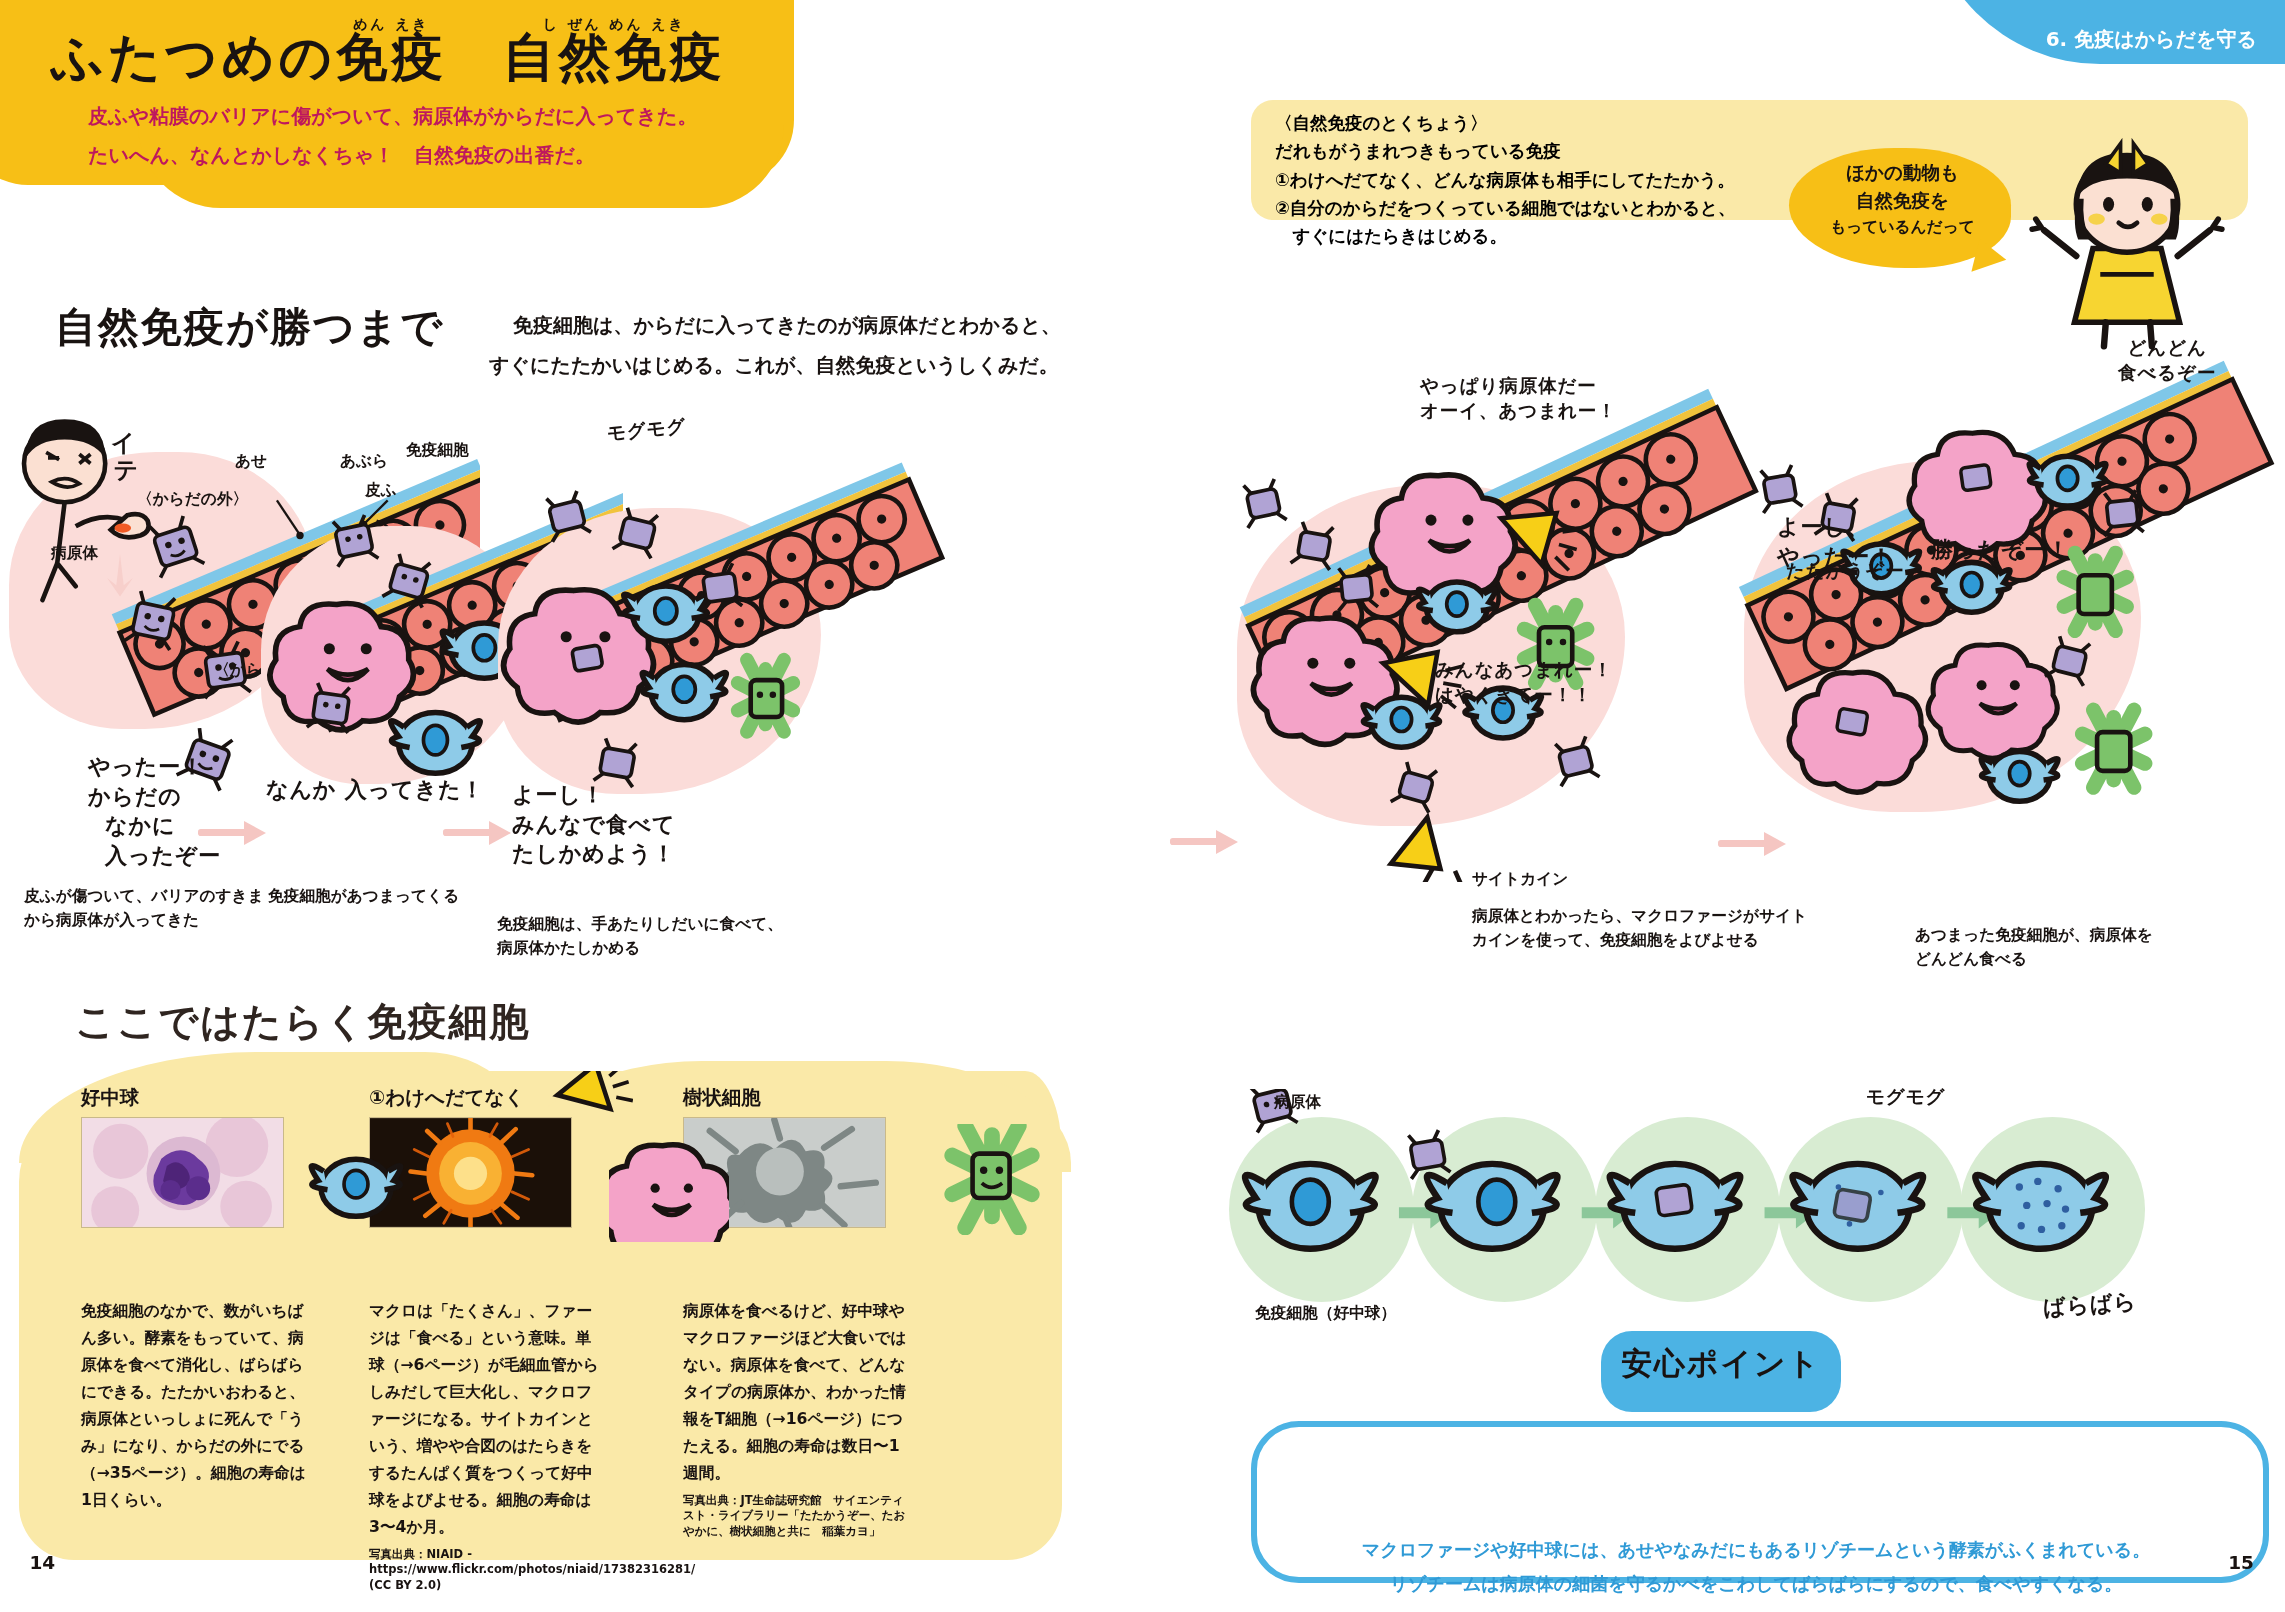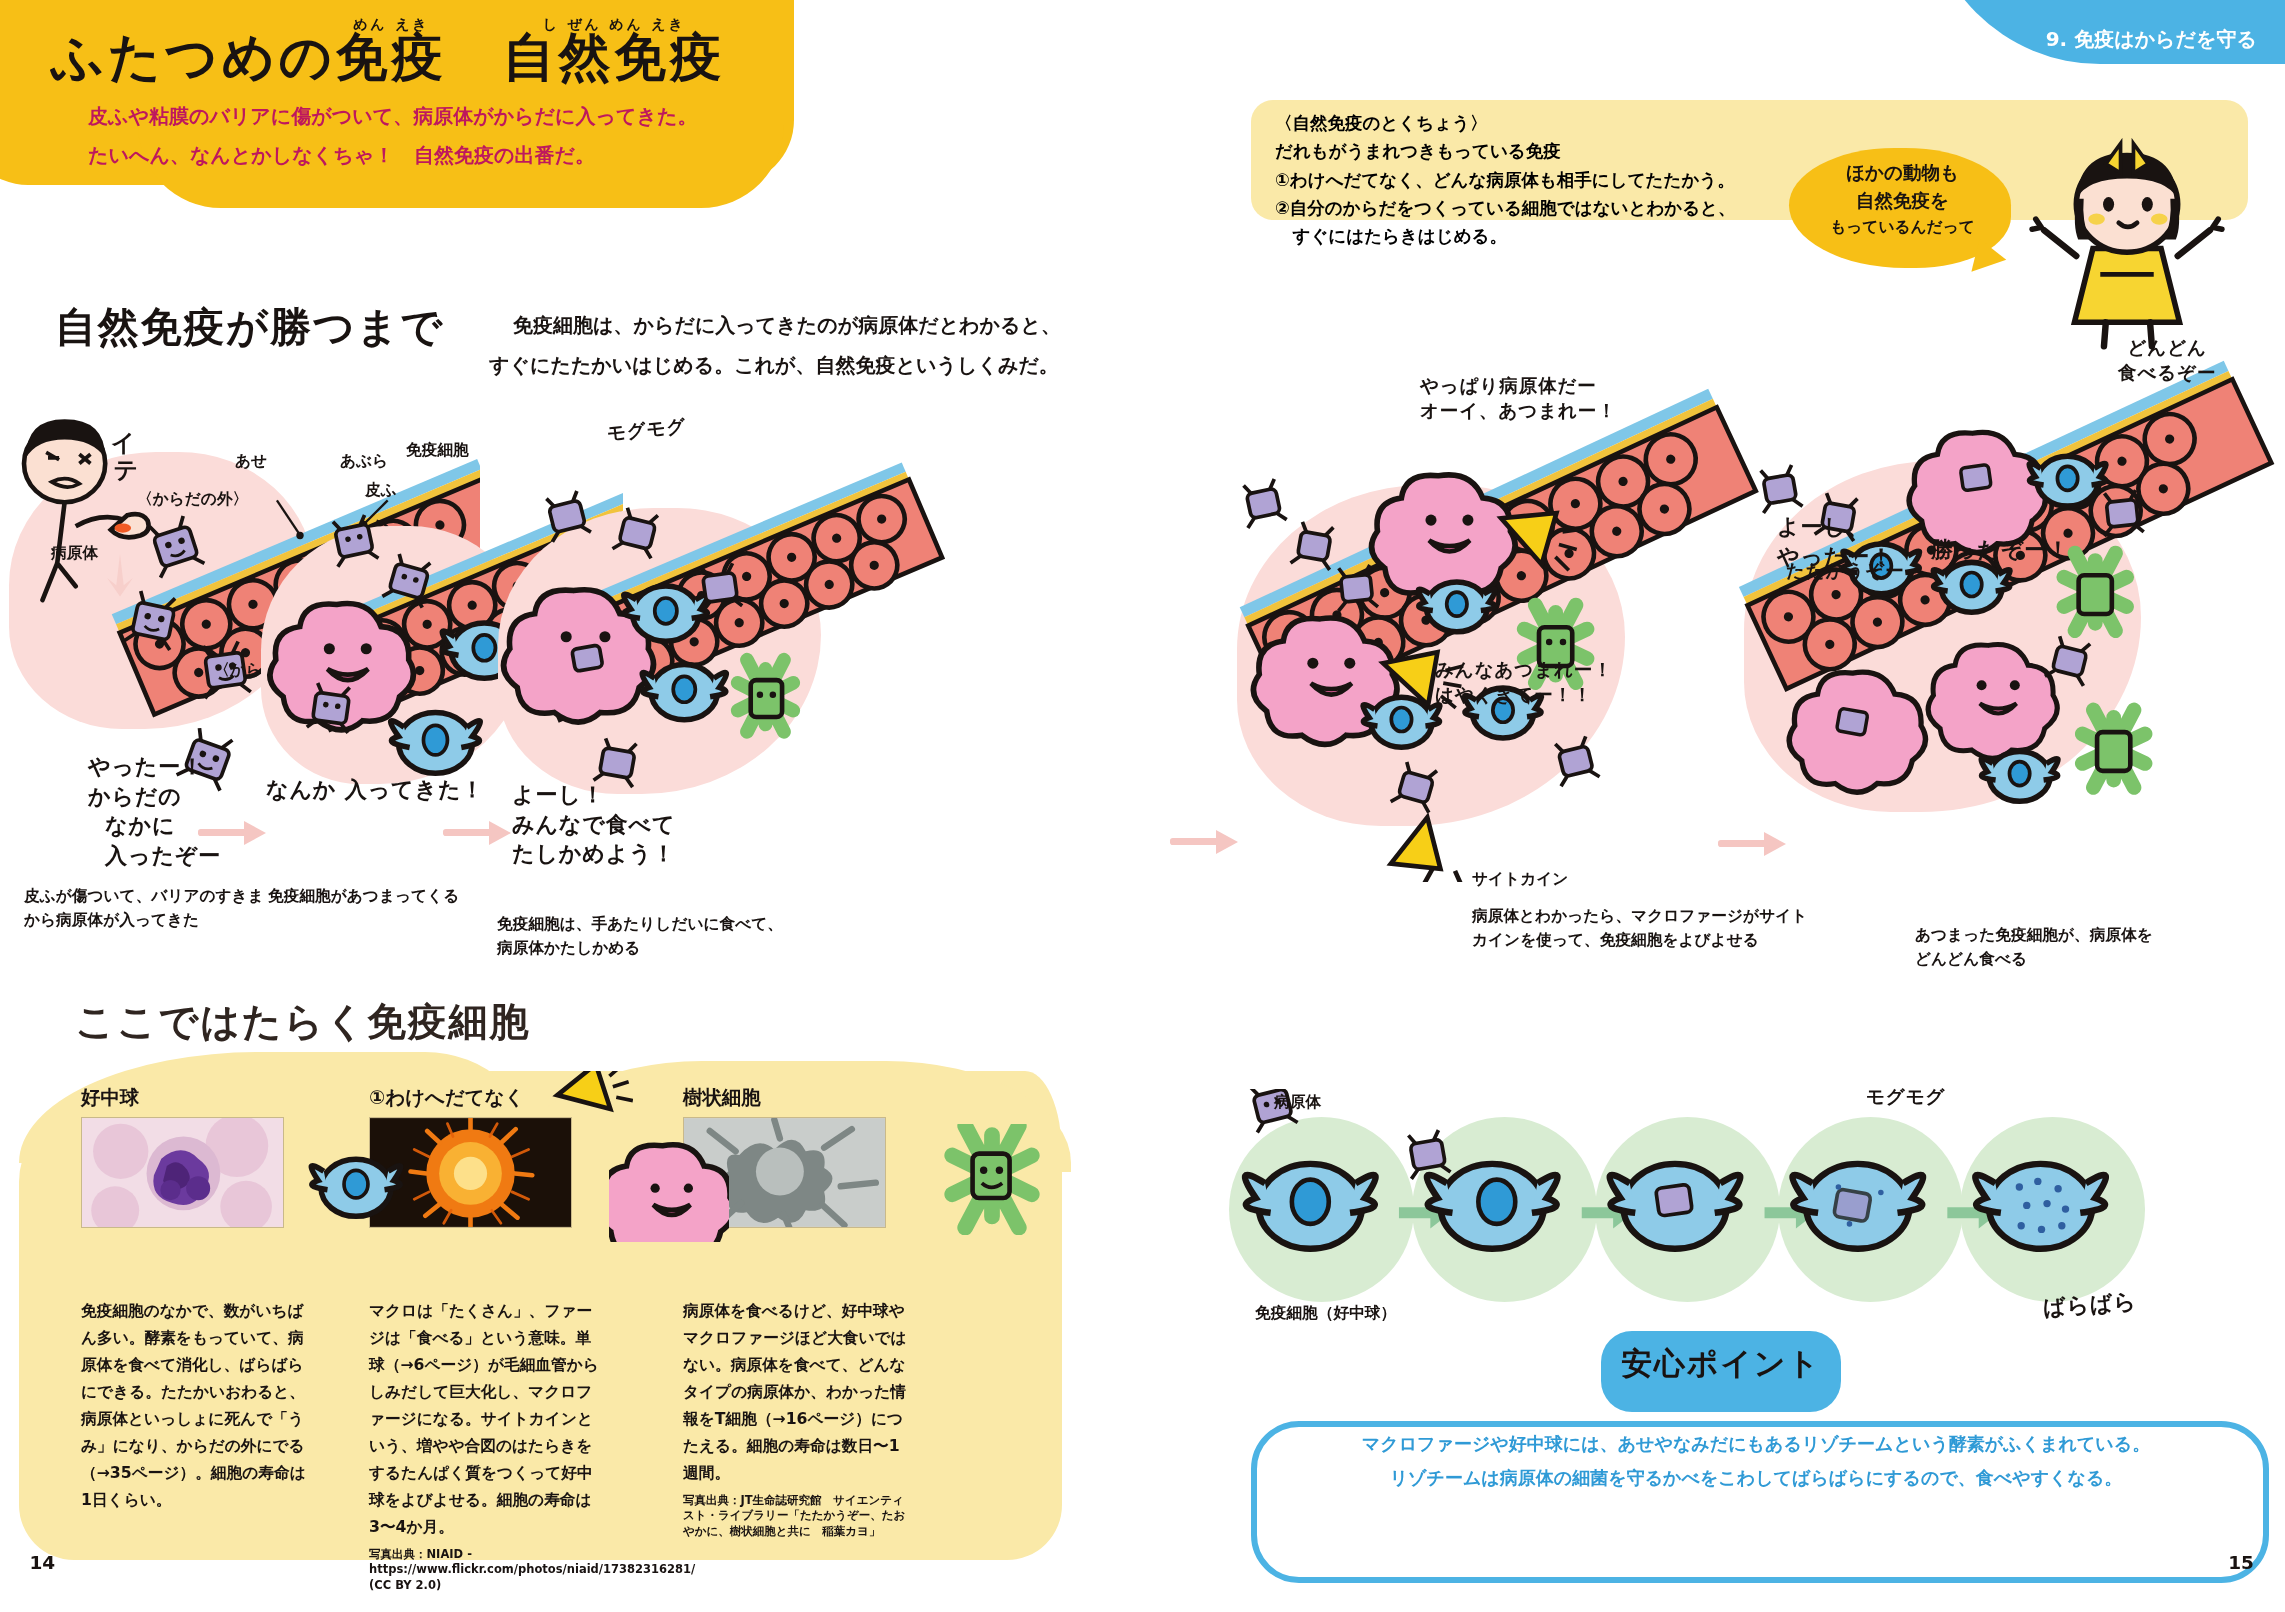--- a/index.html
+++ b/index.html
@@ -144,21 +144,21 @@
   }
   #anshin-tag{
     left:1601px;top:1331px;width:240px;height:81px;
     background:#4cb3e4;border-radius:31px;
   }
   #anshin-tag-label{
     left:1601px;top:1343px;width:240px;text-align:center;
     font-size:31px;font-weight:bold;color:#191311;letter-spacing:1.8px;
   }
   #anshin-text{
-    left:1274px;top:1427px;width:964px;text-align:center;
+    left:1274px;top:1533px;width:964px;text-align:center;
     font-size:18px;font-weight:bold;color:#2f9ad6;line-height:1.9;
   }
 
   
   #pg-left{left:29.5px;top:1552px;font-size:18.5px;font-weight:bold;color:#191311;}
   #pg-right{right:31px;top:1552px;font-size:18.5px;font-weight:bold;color:#191311;}
 </style>
 </head>
 <body>
 
@@ -180,21 +180,21 @@
         <span class="rt">し ぜん めん えき</span>
         <span class="rbase">自然免疫</span>
       </span>
   </div>
   <div class="abs" id="title-lead">
     <div>皮ふや粘膜のバリアに傷がついて、病原体がからだに入ってきた。</div>
     <div>たいへん、なんとかしなくちゃ！　自然免疫の出番だ。</div>
   </div>
 
   <div class="abs" id="chapter-tab"></div>
-  <div class="abs" id="chapter-tab-label">9. 免疫はからだを守る</div>
+  <div class="abs" id="chapter-tab-label">6. 免疫はからだを守る</div>
 
   <div class="abs" id="feature-box"></div>
   <div class="abs" id="feature-text">
     <div>〈自然免疫のとくちょう〉</div>
     <div>だれもがうまれつきもっている免疫</div>
     <div>①わけへだてなく、どんな病原体も相手にしてたたかう。</div>
     <div>②自分のからだをつくっている細胞ではないとわかると、</div>
     <div>　すぐにはたらきはじめる。</div>
   </div>
 

